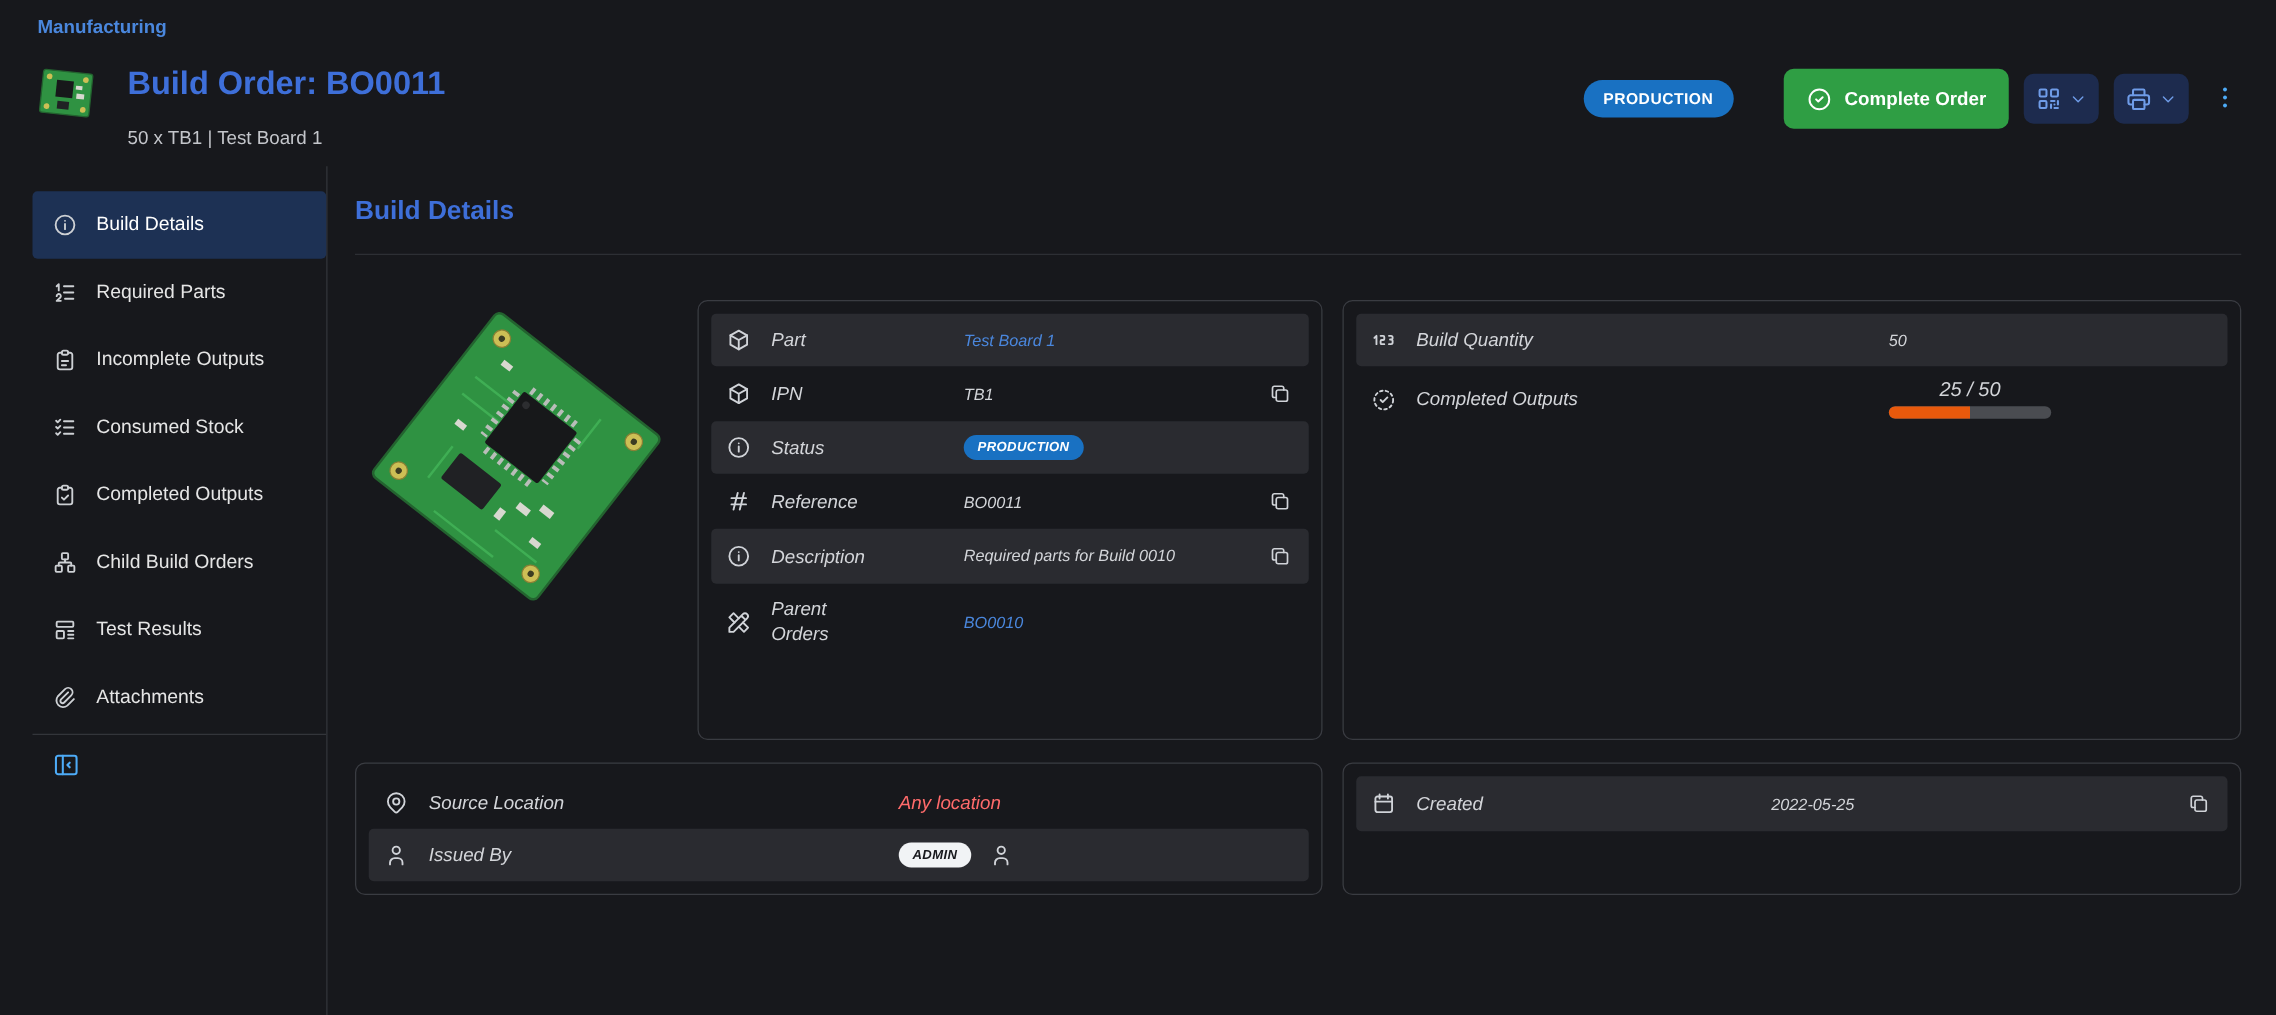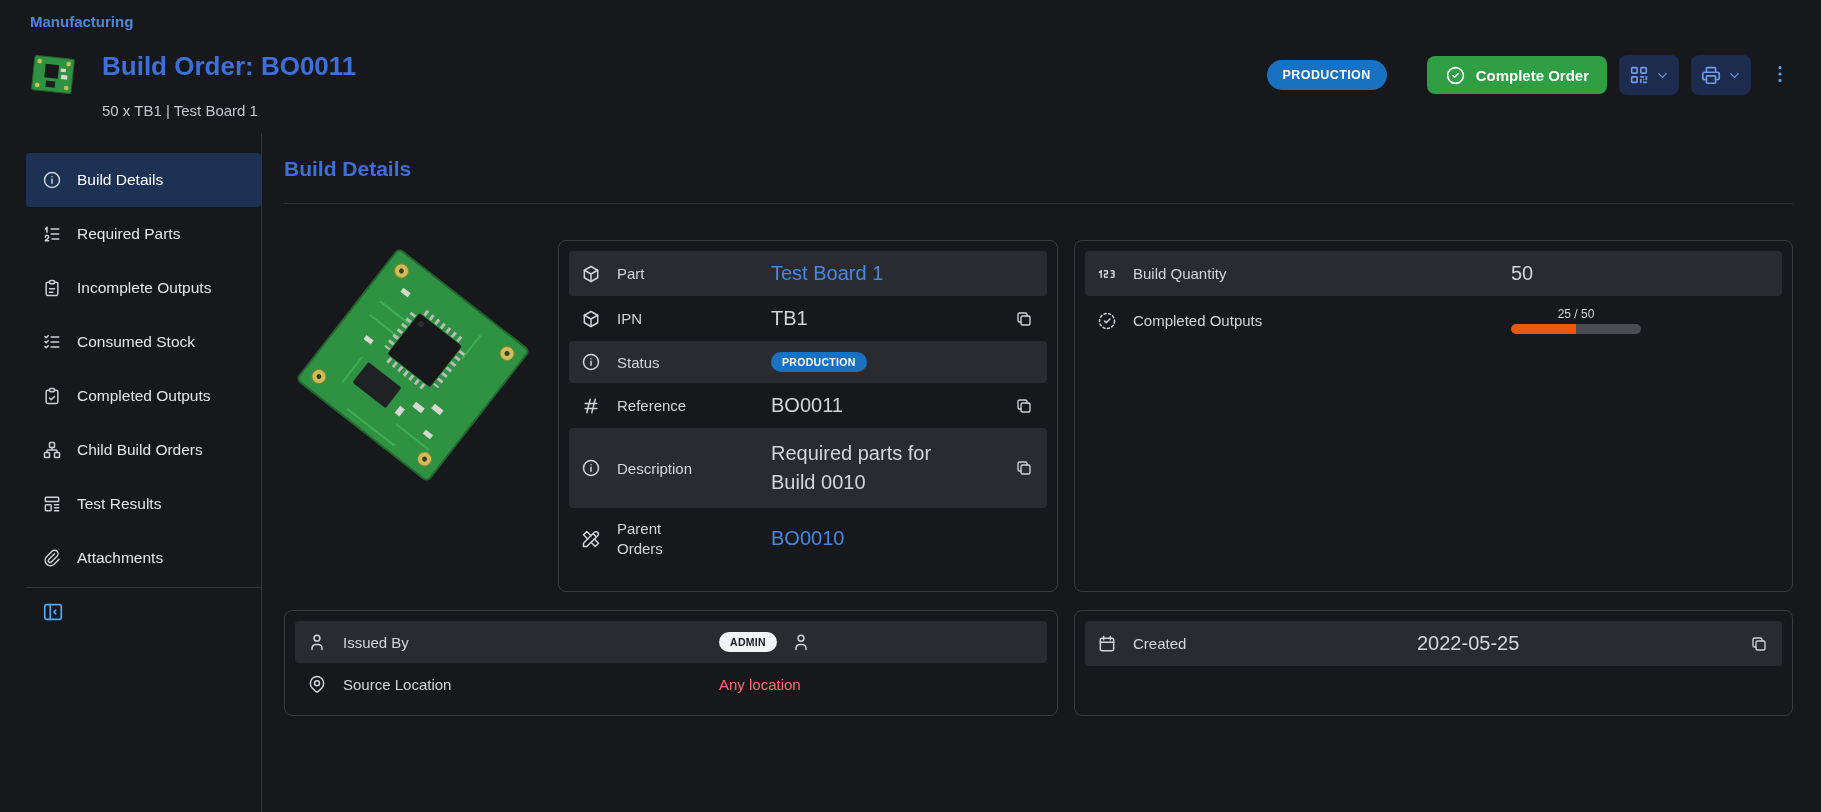--- a/index.html
+++ b/index.html
@@ -20,21 +20,21 @@
   .breadcrumb-link { color: #4a87dd; font-size: 15px; cursor: pointer; }
 
   
   .page-header { display: flex; justify-content: space-between; align-items: flex-start; padding: 12px 28px 14px 26px; flex: none; }
   .header-left { display: flex; gap: 22px; }
   .thumb { width: 54px; height: 54px; display: flex; align-items: center; justify-content: center; cursor: pointer; }
   .page-title { color: #3e6fd9; font-size: 26px; font-weight: bold; margin-top: 4px; }
   .page-subtitle { color: #c4c6cb; font-size: 15px; margin-top: 20px; }
   .header-right { display: flex; align-items: center; gap: 12px; margin-top: 8px; }
   .badge-production { background: #1971c2; color: #fff; font-weight: bold; font-size: 12.5px; letter-spacing: .4px; padding: 8px 16px; border-radius: 16px; margin-right: 28px; }
-  .btn-complete { display: flex; align-items: center; gap: 10px; background: #2f9e44; color: #fff; border: none; border-radius: 8px; height: 38px; padding: 0 18px; font-family: inherit; font-size: 15px; font-weight: bold; cursor: pointer; }
+  .btn-complete { display: flex; align-items: center; gap: 10px; background: #2f9e44; color: #fff; border: none; border-radius: 8px; height: 48px; padding: 0 18px; font-family: inherit; font-size: 15px; font-weight: bold; cursor: pointer; }
   .btn-complete svg.ic { width: 21px; height: 21px; }
   .btn-icon { display: flex; align-items: center; gap: 5px; background: #1d2b4e; color: #6f9ce8; border: none; border-radius: 8px; height: 40px; padding: 0 9px; cursor: pointer; }
   .btn-icon svg.ic { width: 22px; height: 22px; }
   .btn-icon svg.chev { width: 15px; height: 15px; }
   .btn-dots { background: none; border: none; color: #4dabf7; cursor: pointer; padding: 4px 2px; margin-left: 4px; }
   .btn-dots svg { width: 22px; height: 22px; }
 
   
   .body-row { flex: 1; min-height: 0; display: flex; }
 
@@ -50,46 +50,46 @@
   
   .main { flex: 1; min-width: 0; padding: 24px 28px 0 22px; }
   .section-heading { color: #3e6fd9; font-size: 21px; font-weight: bold; }
   .heading-divider { border: none; border-top: 1px solid #2d2f34; margin-top: 22px; }
 
   .grid-top { display: grid; grid-template-columns: 258px 500px 1fr; gap: 16px; margin-top: 36px; align-items: stretch; }
   .grid-bottom { display: grid; grid-template-columns: 774px 1fr; gap: 16px; margin-top: 18px; }
 
   .pcb-wrap { display: flex; justify-content: center; align-items: flex-start; }
 
-  .panel { border: 1px solid #3a3c42; border-radius: 8px; padding: 10px; background: #17181c; }
+  .panel { border: 1px solid #3a3c42; border-radius: 8px; padding: 10px; background: #17181c; font-style: italic; }
   .details-panel, .qty-panel { min-height: 352px; }
   .issued-panel, .created-panel { min-height: 106px; }
 
   .row { display: flex; align-items: center; gap: 16px; padding: 11px 12px; border-radius: 4px; font-size: 15px; }
   .row.striped { background: #2a2b30; }
   .row svg.ic { color: #d0d3d8; }
   .row-label { color: #d3d5d9; flex: none; }
   .details-panel .row-label { width: 138px; }
   .qty-panel .row-label { width: 362px; }
   .issued-panel .row-label { width: 360px; }
   .created-panel .row-label { width: 268px; }
   .label-narrow { display: block; width: 64px; line-height: 1.3; }
-  .row-value { color: #d3d5d9; font-size: 20px; }
+  .row-value { color: #d3d5d9; font-size: 13px; }
   .desc-value { max-width: 205px; line-height: 1.45; }
   .link { color: #4a87dd; cursor: pointer; }
   .copy-btn { margin-left: auto; background: none; border: none; color: #c0c3c8; cursor: pointer; display: flex; padding: 2px; }
   .copy-btn svg.ic { width: 18px; height: 18px; }
 
   .badge-small { background: #1971c2; color: #fff; font-size: 10.5px; font-weight: bold; letter-spacing: .3px; padding: 4px 11px; border-radius: 11px; }
   .badge-admin { background: #f1f3f5; color: #17181c; font-size: 10.5px; font-weight: bold; letter-spacing: .3px; padding: 4px 11px; border-radius: 11px; }
   .issued-value { display: flex; align-items: center; gap: 14px; }
   .issued-value svg.ic { color: #d0d3d8; }
 
   .progress-wrap { width: 130px; display: flex; flex-direction: column; align-items: center; gap: 3px; }
-  .progress-text { font-size: 12px; color: #d3d5d9; }
+  .progress-text { font-size: 16px; color: #d3d5d9; }
   .progress-track { width: 130px; height: 10px; border-radius: 5px; background: #4a4c51; overflow: hidden; }
   .progress-fill { height: 100%; background: #e8590c; border-radius: 5px 0 0 5px; }
 </style>
 </head>
 <body>
 
 <div class="breadcrumb-bar">
   <a class="breadcrumb-link">Manufacturing</a>
 </div>
 
@@ -358,42 +358,42 @@
               <div class="progress-fill" style="width:50%"></div>
             </div>
           </div>
         </div>
       </div>
     </div>
 
     <div class="grid-bottom">
 
       <div class="panel issued-panel">
+        <div class="row">
+          <svg class="ic" viewBox="0 0 24 24">
+              <circle cx="12" cy="11" r="3"></circle>
+              <path d="M17.7 16.7L13.4 21a2 2 0 0 1-2.8 0l-4.3-4.3a8 8 0 1 1 11.4 0z"></path>
+            </svg>
+          <span class="row-label">Source Location</span>
+          <span class="row-value" style="color:#ff6b6b; font-size:15px;">Any location</span>
+        </div>
         <div class="row striped">
           <svg class="ic" viewBox="0 0 24 24">
               <circle cx="12" cy="7.5" r="3.5"></circle>
               <path d="M6 21v-1.5a4.5 4.5 0 0 1 4.5-4.5h3a4.5 4.5 0 0 1 4.5 4.5V21"></path>
             </svg>
           <span class="row-label">Issued By</span>
           <span class="issued-value">
             <span class="badge-admin">ADMIN</span>
             <svg class="ic" viewBox="0 0 24 24">
                 <circle cx="12" cy="7.5" r="3.5"></circle>
                 <path d="M6 21v-1.5a4.5 4.5 0 0 1 4.5-4.5h3a4.5 4.5 0 0 1 4.5 4.5V21"></path>
               </svg>
           </span>
         </div>
-        <div class="row">
-          <svg class="ic" viewBox="0 0 24 24">
-              <circle cx="12" cy="11" r="3"></circle>
-              <path d="M17.7 16.7L13.4 21a2 2 0 0 1-2.8 0l-4.3-4.3a8 8 0 1 1 11.4 0z"></path>
-            </svg>
-          <span class="row-label">Source Location</span>
-          <span class="row-value" style="color:#ff6b6b; font-size:15px;">Any location</span>
-        </div>
       </div>
 
       <div class="panel created-panel">
         <div class="row striped">
           <svg class="ic" viewBox="0 0 24 24">
               <rect x="4" y="5" width="16" height="15" rx="2"></rect>
               <path d="M16 3v4M8 3v4M4 10h16"></path>
             </svg>
           <span class="row-label">Created</span>
           <span class="row-value">2022-05-25</span>

